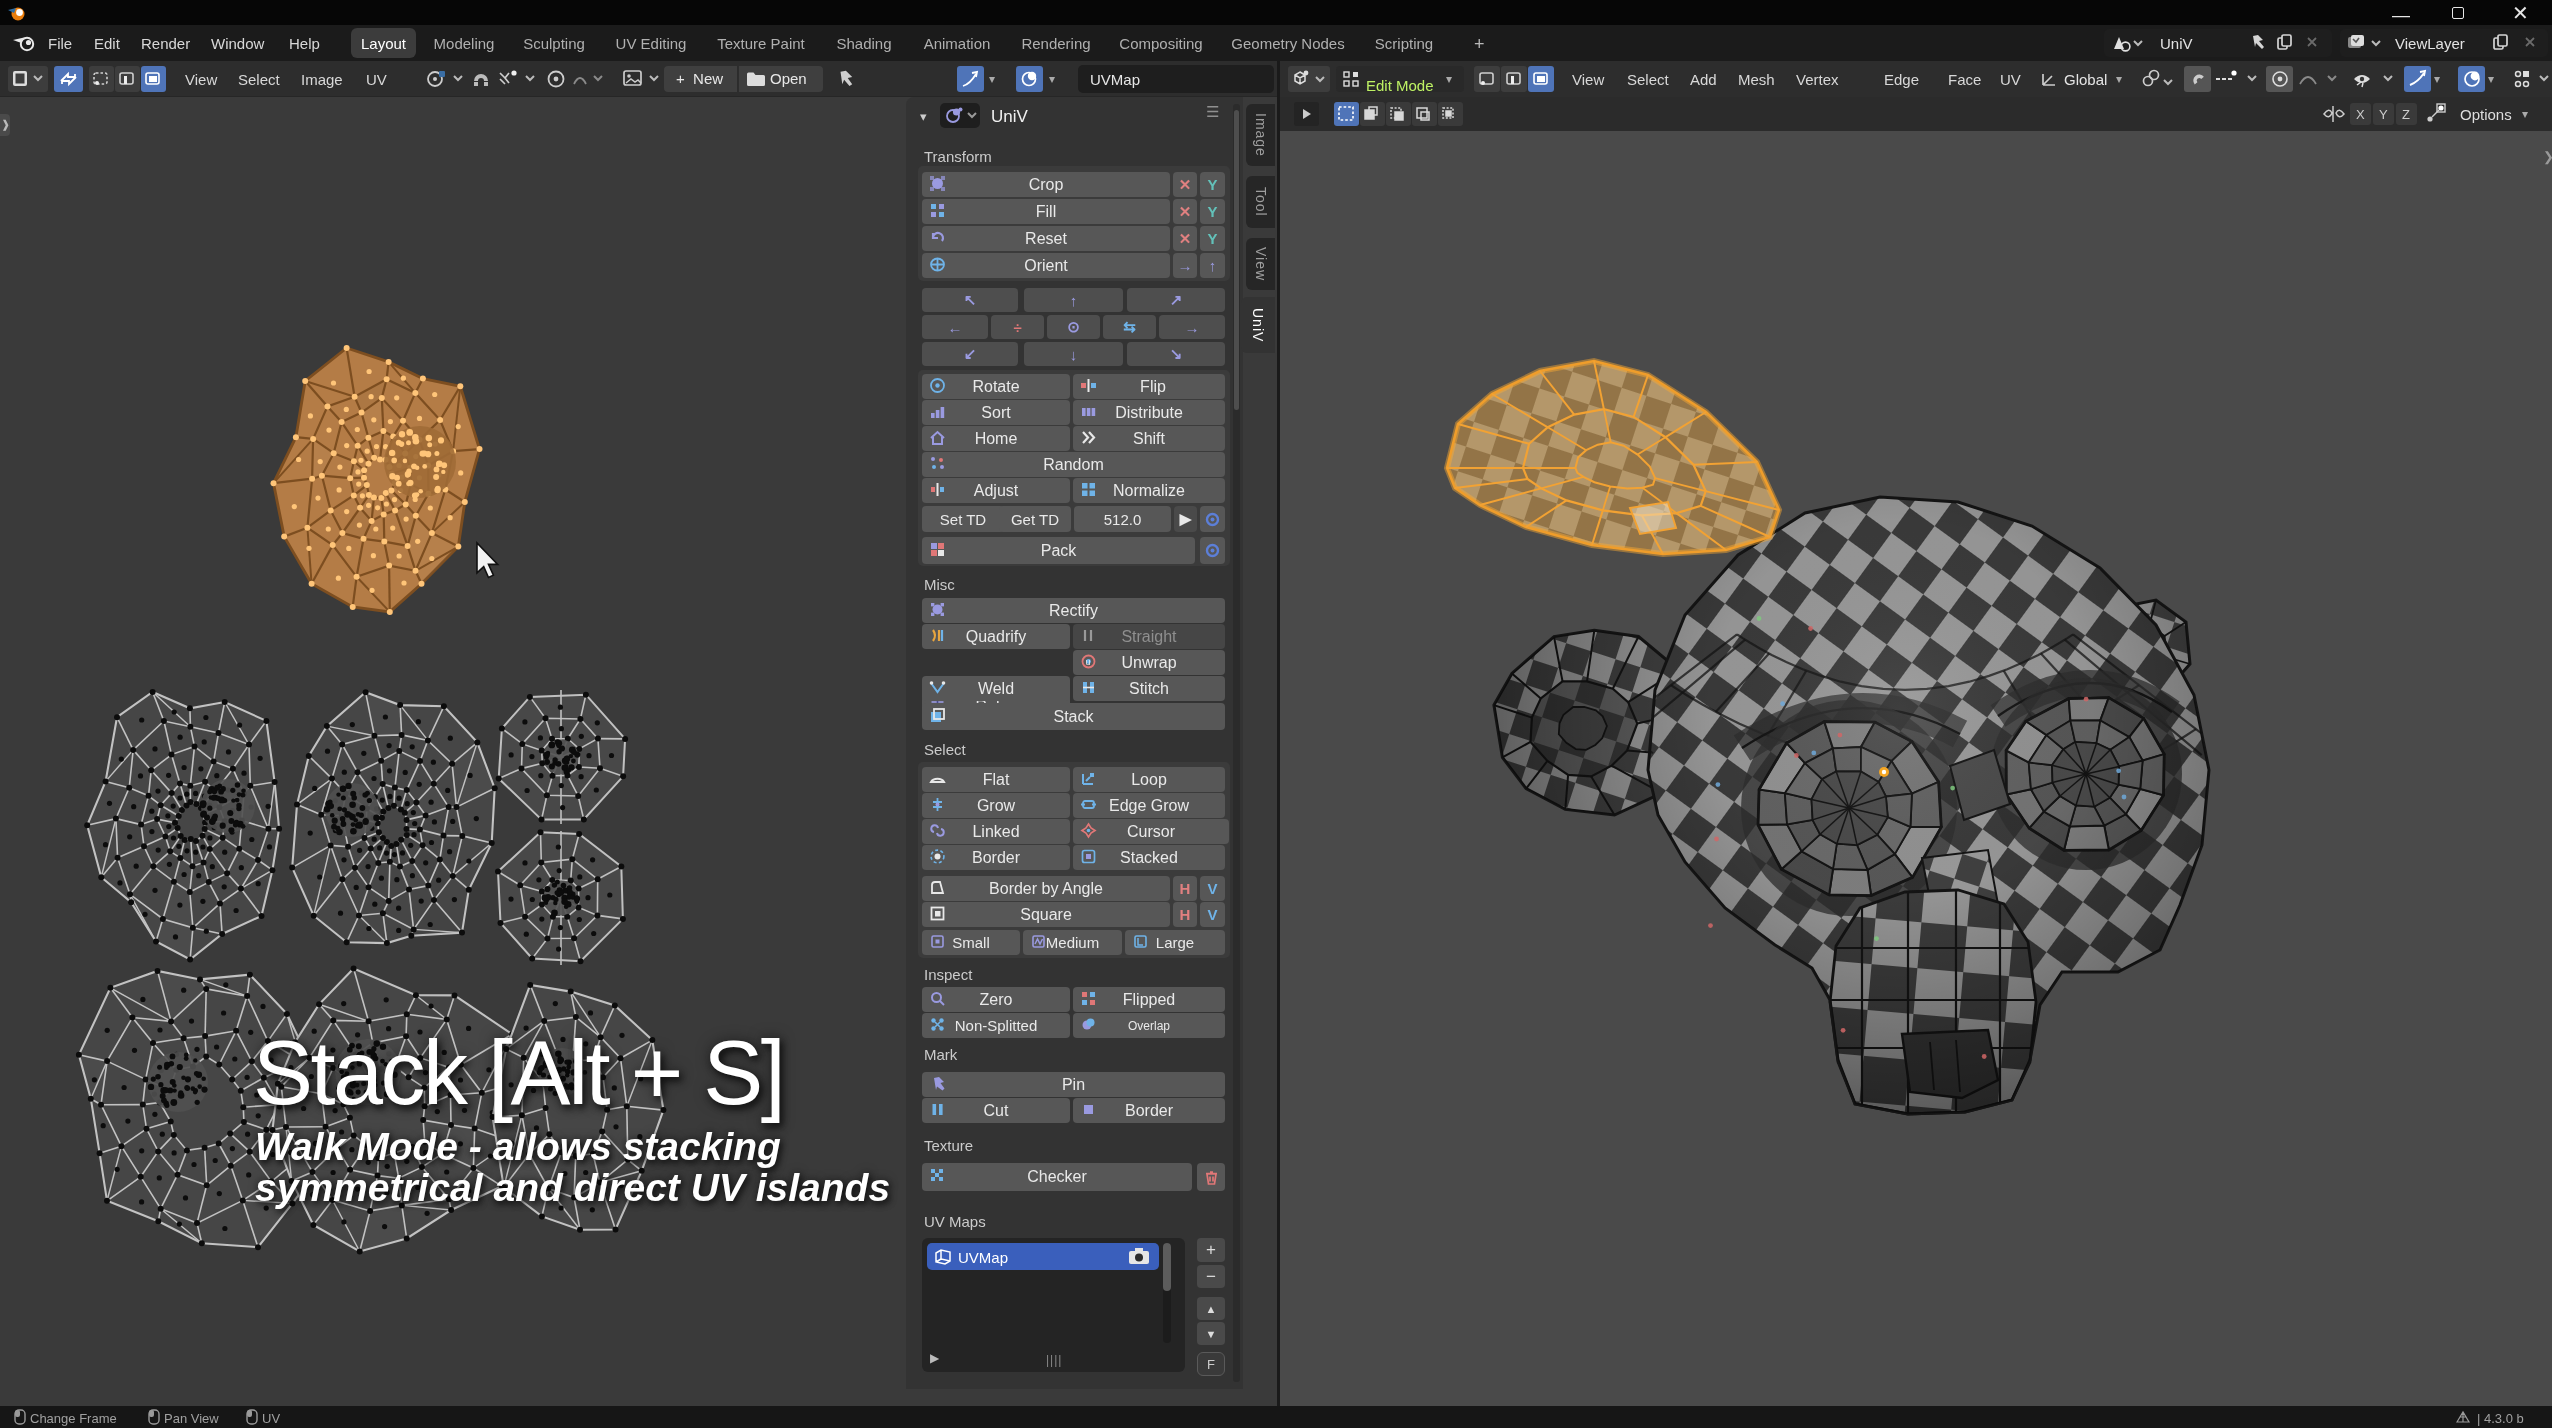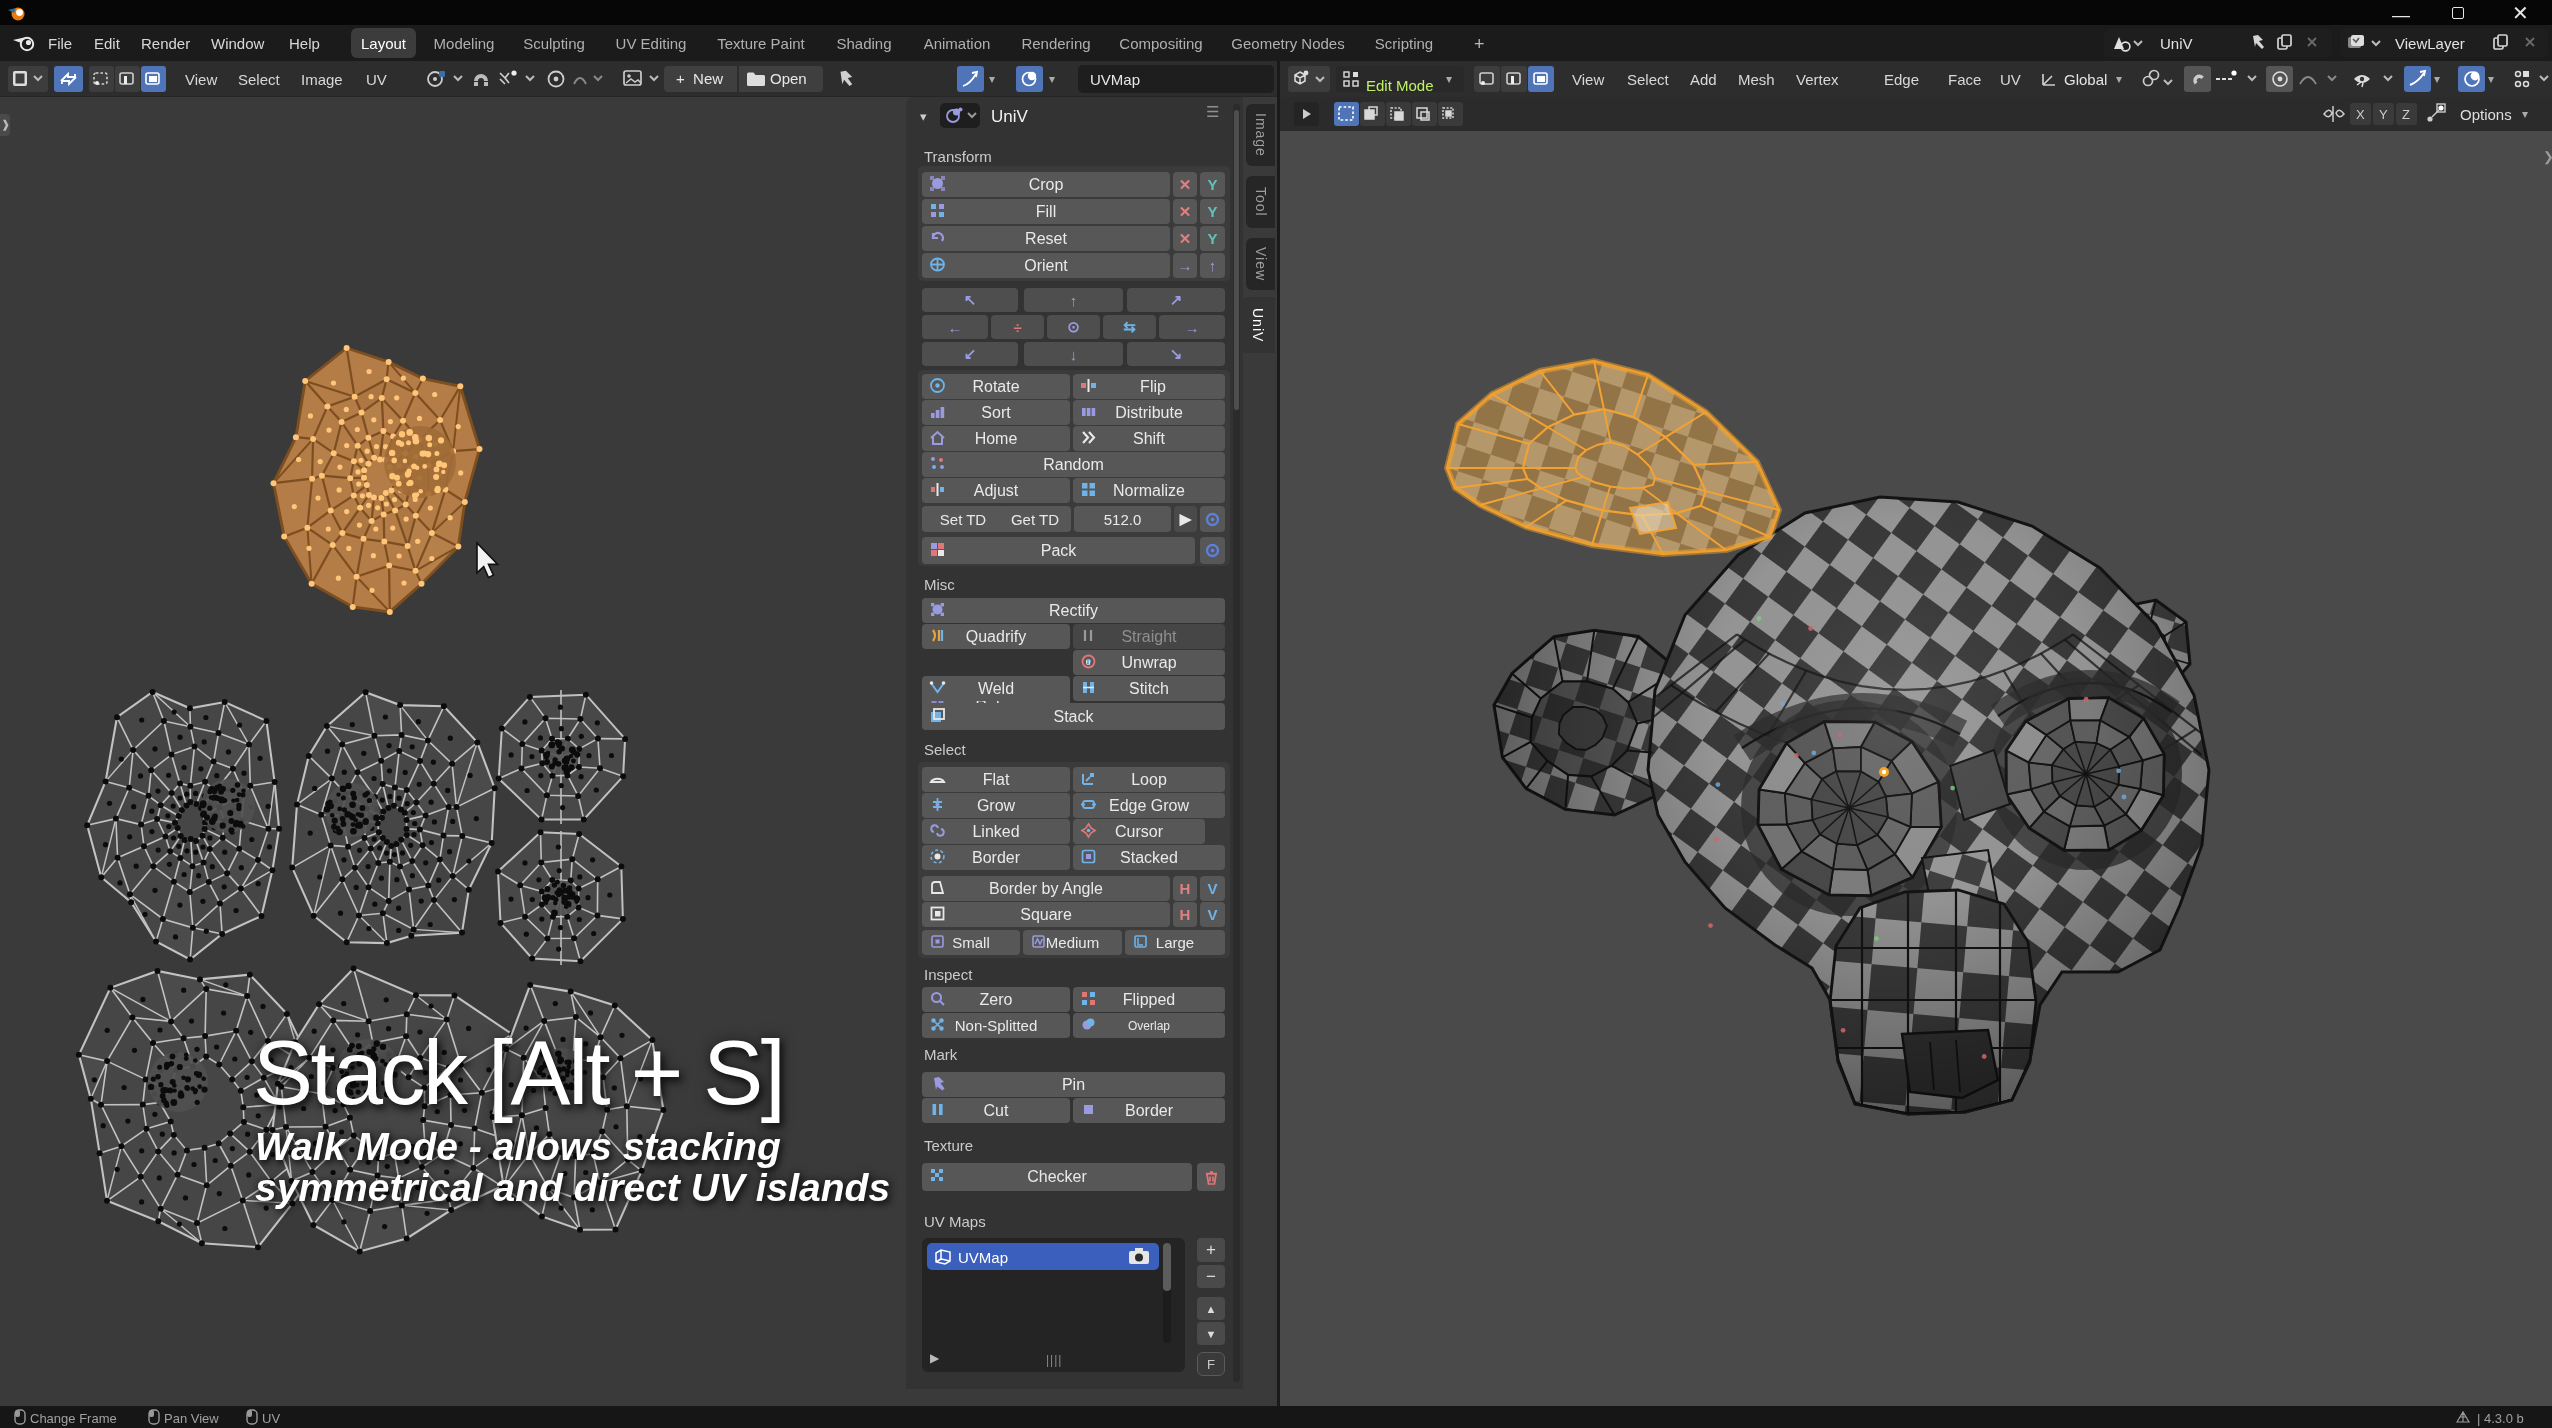--- a/index.html
+++ b/index.html
@@ -2261,21 +2261,21 @@
           <circle cx="8.5" cy="8.5" r="2" fill="#9a9ae0"></circle>
         </svg></span>Grow</div>
 <div class="btn" style="left:1073px;top:793px;width:152px;height:25px;background:#575757;color:#e9e9e9;font-size:16px;"><span class="ic"><svg width="17" height="17" viewBox="0 0 17 17">
           <rect x="3" y="5" width="11" height="7" rx="2" fill="none" stroke="#6fb3e8" stroke-width="1.8"></rect>
           <path d="M1 8.5 l4 0 M12 8.5 l4 0" stroke="#6fb3e8" stroke-width="1.8"></path>
         </svg></span>Edge Grow</div>
 <div class="btn" style="left:922px;top:819px;width:148px;height:25px;background:#575757;color:#e9e9e9;font-size:16px;"><span class="ic"><svg width="17" height="17" viewBox="0 0 17 17">
           <path d="M5 10 a3.4 3.4 0 1 1 4 -4" fill="none" stroke="#9a9ae0" stroke-width="2"></path>
           <path d="M12 7 a3.4 3.4 0 1 1 -4 4" fill="none" stroke="#9a9ae0" stroke-width="2"></path>
         </svg></span>Linked</div>
-<div class="btn" style="left:1073px;top:819px;width:132px;height:25px;background:#575757;color:#e9e9e9;font-size:16px;"><span class="ic"><svg width="17" height="17" viewBox="0 0 17 17">
+<div class="btn" style="left:1073px;top:819px;width:156px;height:25px;background:#575757;color:#e9e9e9;font-size:16px;"><span class="ic"><svg width="17" height="17" viewBox="0 0 17 17">
           <path d="M8.5 2 L11 6 L15 8.5 L11 11 L8.5 15 L6 11 L2 8.5 L6 6 Z" fill="none" stroke="#e07777" stroke-width="1.7"></path>
           <circle cx="8.5" cy="8.5" r="1.8" fill="#6fb3e8"></circle>
         </svg></span>Cursor</div>
 <div class="btn" style="left:922px;top:845px;width:148px;height:25px;background:#575757;color:#e9e9e9;font-size:16px;"><span class="ic"><svg width="17" height="17" viewBox="0 0 17 17">
           <circle cx="8.5" cy="8.5" r="3" fill="#e8e8e8"></circle>
           <circle cx="8.5" cy="8.5" r="6.4" fill="none" stroke="#6fb3e8" stroke-width="1.6" stroke-dasharray="3 2.4"></circle>
         </svg></span>Border</div>
 <div class="btn" style="left:1073px;top:845px;width:152px;height:25px;background:#575757;color:#e9e9e9;font-size:16px;"><span class="ic"><svg width="17" height="17" viewBox="0 0 17 17">
           <rect x="2.5" y="2.5" width="12" height="12" rx="2" fill="none" stroke="#6fb3e8" stroke-width="1.7"></rect>
           <rect x="6" y="6" width="5" height="5" fill="#9a9ae0"></rect>

